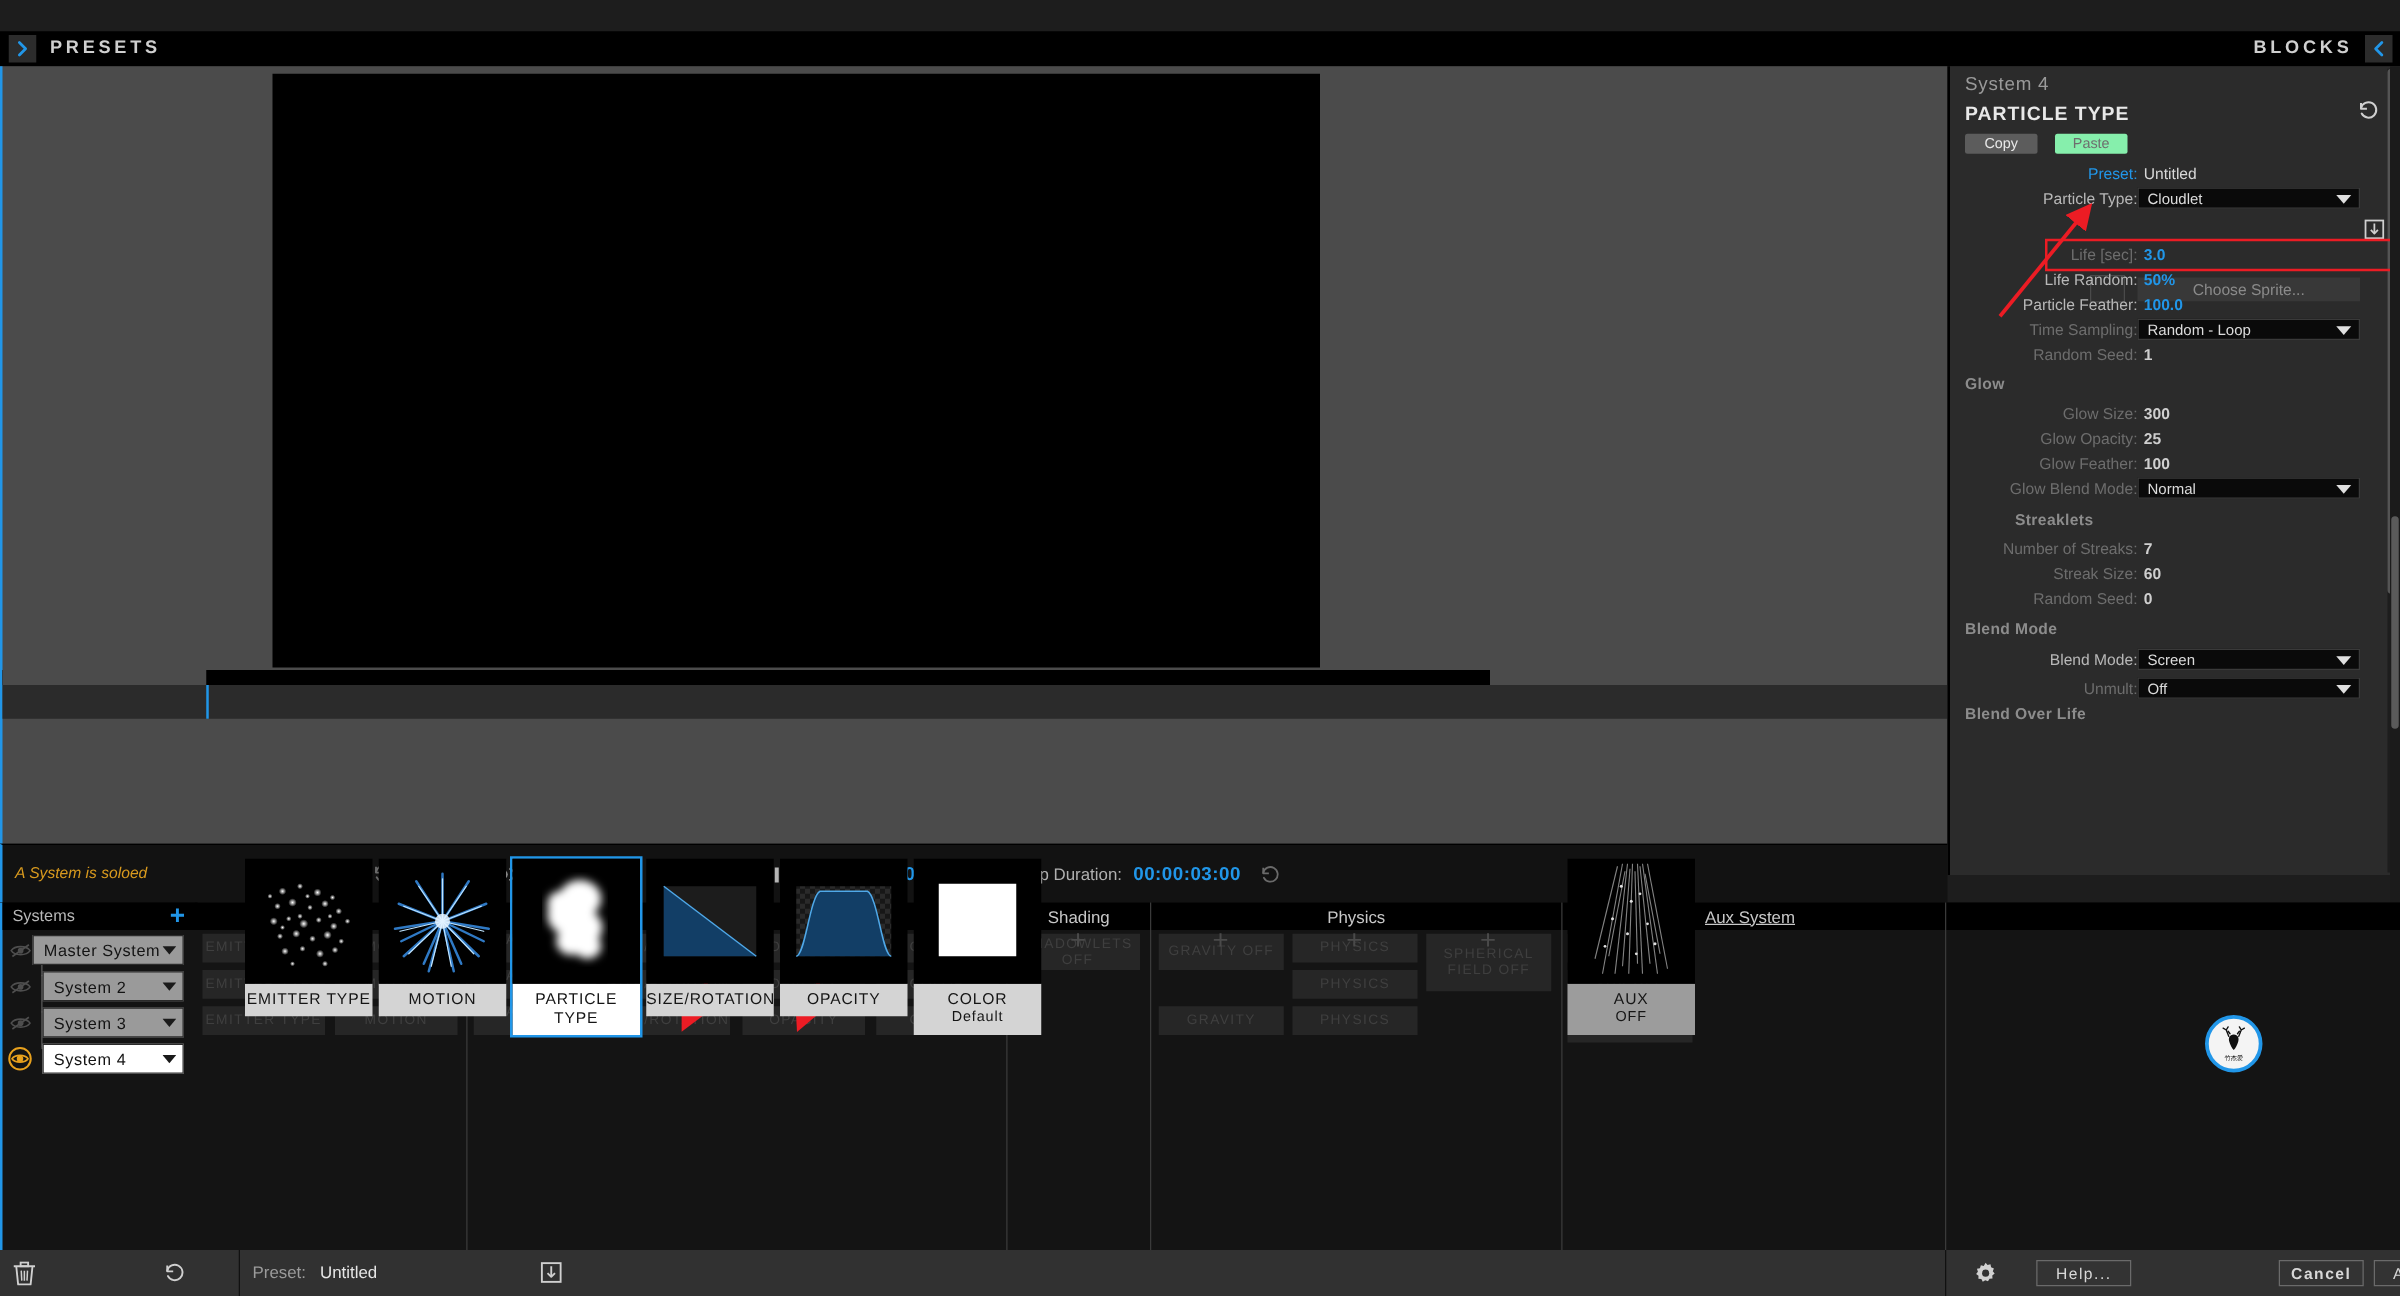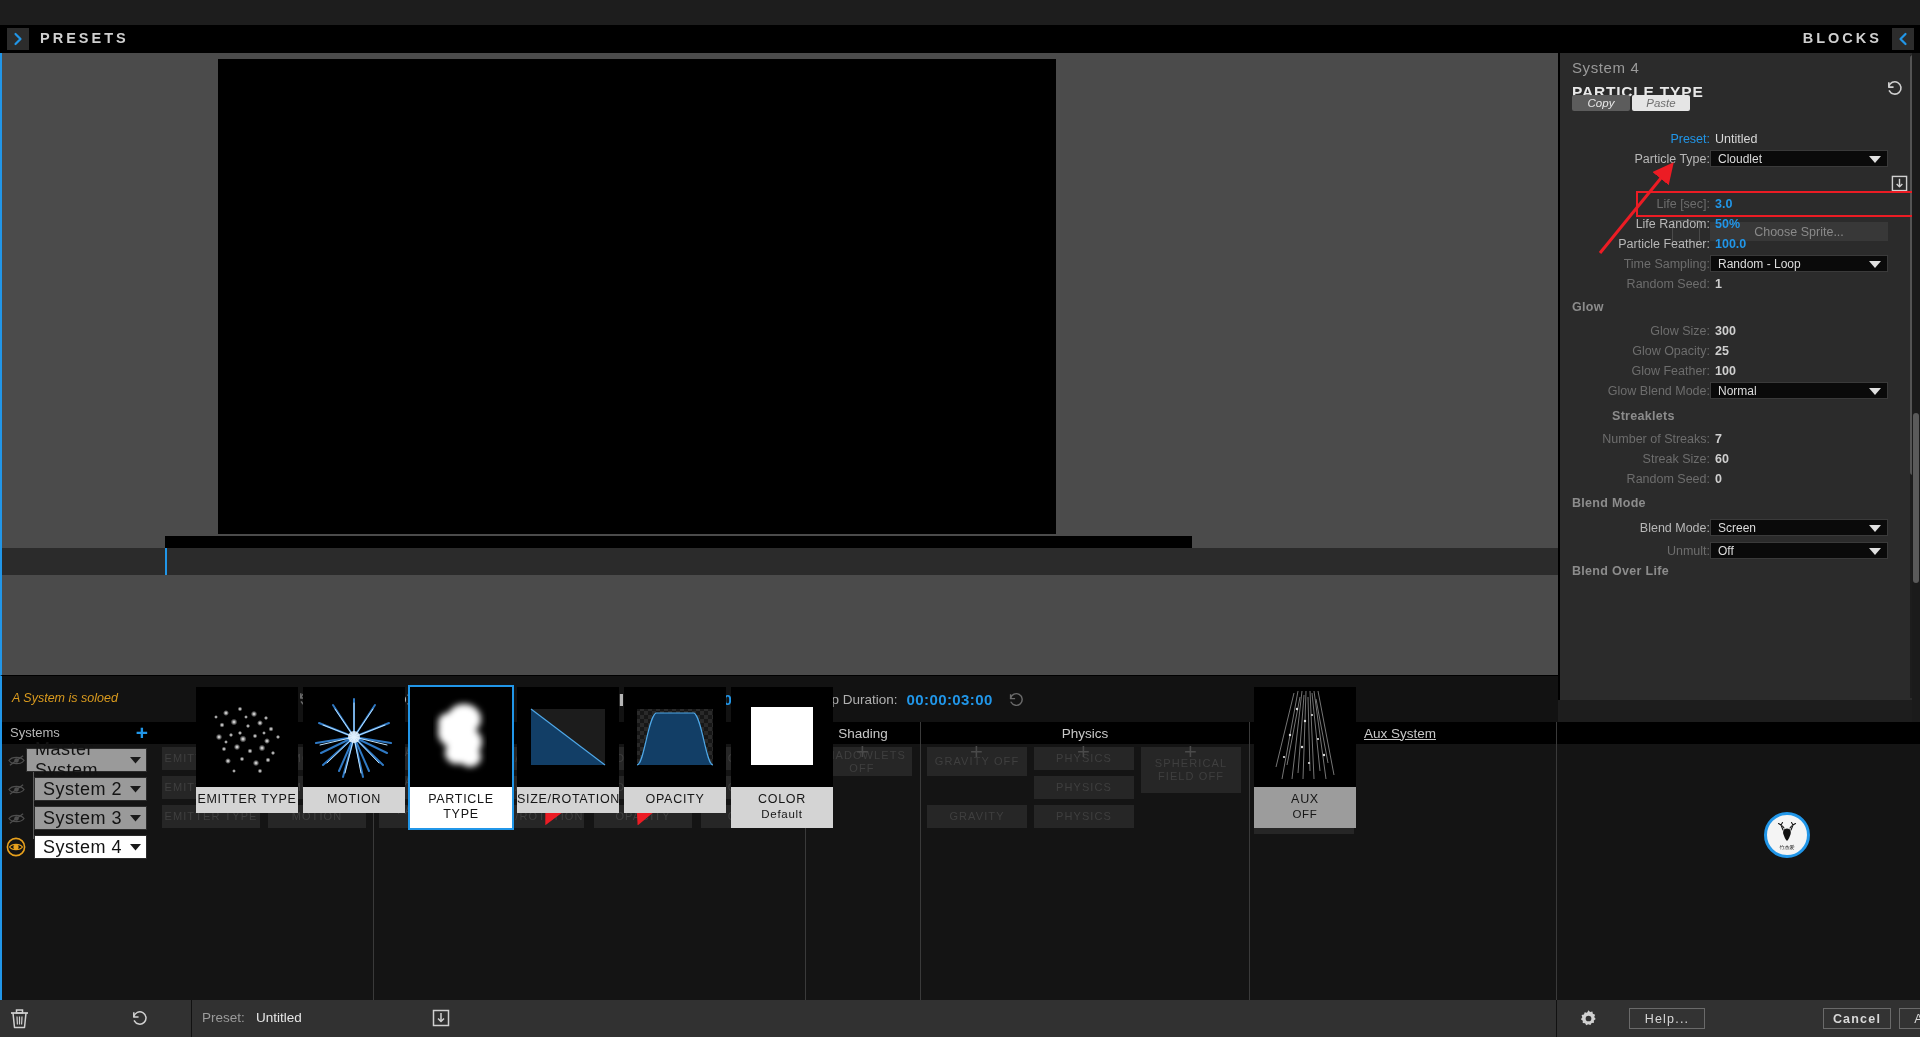--- a/index.html
+++ b/index.html
@@ -94,27 +94,27 @@
   
   .rpanel {
     position: absolute; right: 0; top: 53px; width: 362px; height: 647px;
     background: #2b2b2b; border-left: 2px solid #000;
   }
   .rp-scroll { position: absolute; right: 3px; top: 2px; width: 7px; height: 420px; background: #545454; border-radius: 3px; }
   .rp-scroll-track { position: absolute; right: 3px; top: 2px; width: 7px; height: 643px; background: #1d1d1d; }
   .sys-title { position: absolute; left: 12px; top: 6px; font-size: 15px; color: #9a9a9a; letter-spacing: 0.6px; }
   .blk-title { position: absolute; left: 12px; top: 30px; font-size: 15.5px; font-weight: bold; color: #e8e8e8; letter-spacing: 0.8px; }
   .reset-ico { position: absolute; right: 16px; top: 26px; color: #cfcfcf; }
-  .cp-row { position: absolute; left: 12px; top: 42px; display: flex; gap: 2px; font-style: italic; }
+  .cp-row { position: absolute; left: 12px; top: 54px; display: flex; gap: 14px; }
   .cp-btn {
     width: 58px; height: 16px; display: flex; align-items: center; justify-content: center;
     font-size: 11.5px; border-radius: 2px;
   }
   .cp-btn.copy { background: #5c5c5c; color: #e8e8e8; }
-  .cp-btn.paste { background: #e5e5e5; color: #6e6e6e; }
+  .cp-btn.paste { background: #86efac; color: #6e6e6e; }
 
   .prow { position: absolute; left: 0; width: 362px; height: 20px; }
   .plabel {
     position: absolute; right: 212px; top: 0; width: 200px; text-align: right;
     font-size: 12.5px; line-height: 20px; color: #b8b8b8;
   }
   .plabel.dim { color: #6d6d6d; }
   .plabel.accent { color: #2196e8; }
   .pval {
     position: absolute; left: 155px; top: 0;
@@ -162,21 +162,21 @@
   .syscol { position: absolute; left: 0; top: 0; width: 156px; height: 278px; background: #141414; border-left: 2px solid #2196e8;}
   .syshead { position: absolute; left: 0; top: 0; width: 156px; height: 22px; background: #000; }
   .syshead .lbl { position: absolute; left: 8px; top: 3px; font-size: 13px; color: #b8b8b8; }
   .plus { position: absolute; right: 10px; top: 1px; font-size: 21px; line-height: 20px; color: #2196e8; font-weight: bold; }
   .sysrow { position: absolute; left: 0; width: 156px; height: 26px; }
   .eye { position: absolute; left: 4px; top: 3px; width: 20px; height: 20px; display: flex; align-items: center; justify-content: center; }
   .sysbtn {
     position: absolute; height: 24px; background: #9a9a9a; border: 1px solid #2b2b2b;
     display: flex; align-items: center;
   }
-  .sysbtn .nm { margin-left: 8px; font-size: 18px; color: #131313; letter-spacing: 0.5px; }
+  .sysbtn .nm { margin-left: 8px; font-size: 13px; color: #131313; letter-spacing: 0.5px; }
   .sysbtn .cap { position: absolute; right: 0; top: 0; width: 22px; height: 22px; display: flex; align-items: center; justify-content: center; }
   .sysbtn.active { background: #ffffff; }
   .treeline { position: absolute; background: #5a5a5a; }
 
   
   .dimblk {
     position: absolute; background: #262626;
     display: flex; align-items: center; justify-content: center; text-align: center;
     font-size: 11px; color: #3f3f3f; letter-spacing: 1.1px; line-height: 13px;
   }

